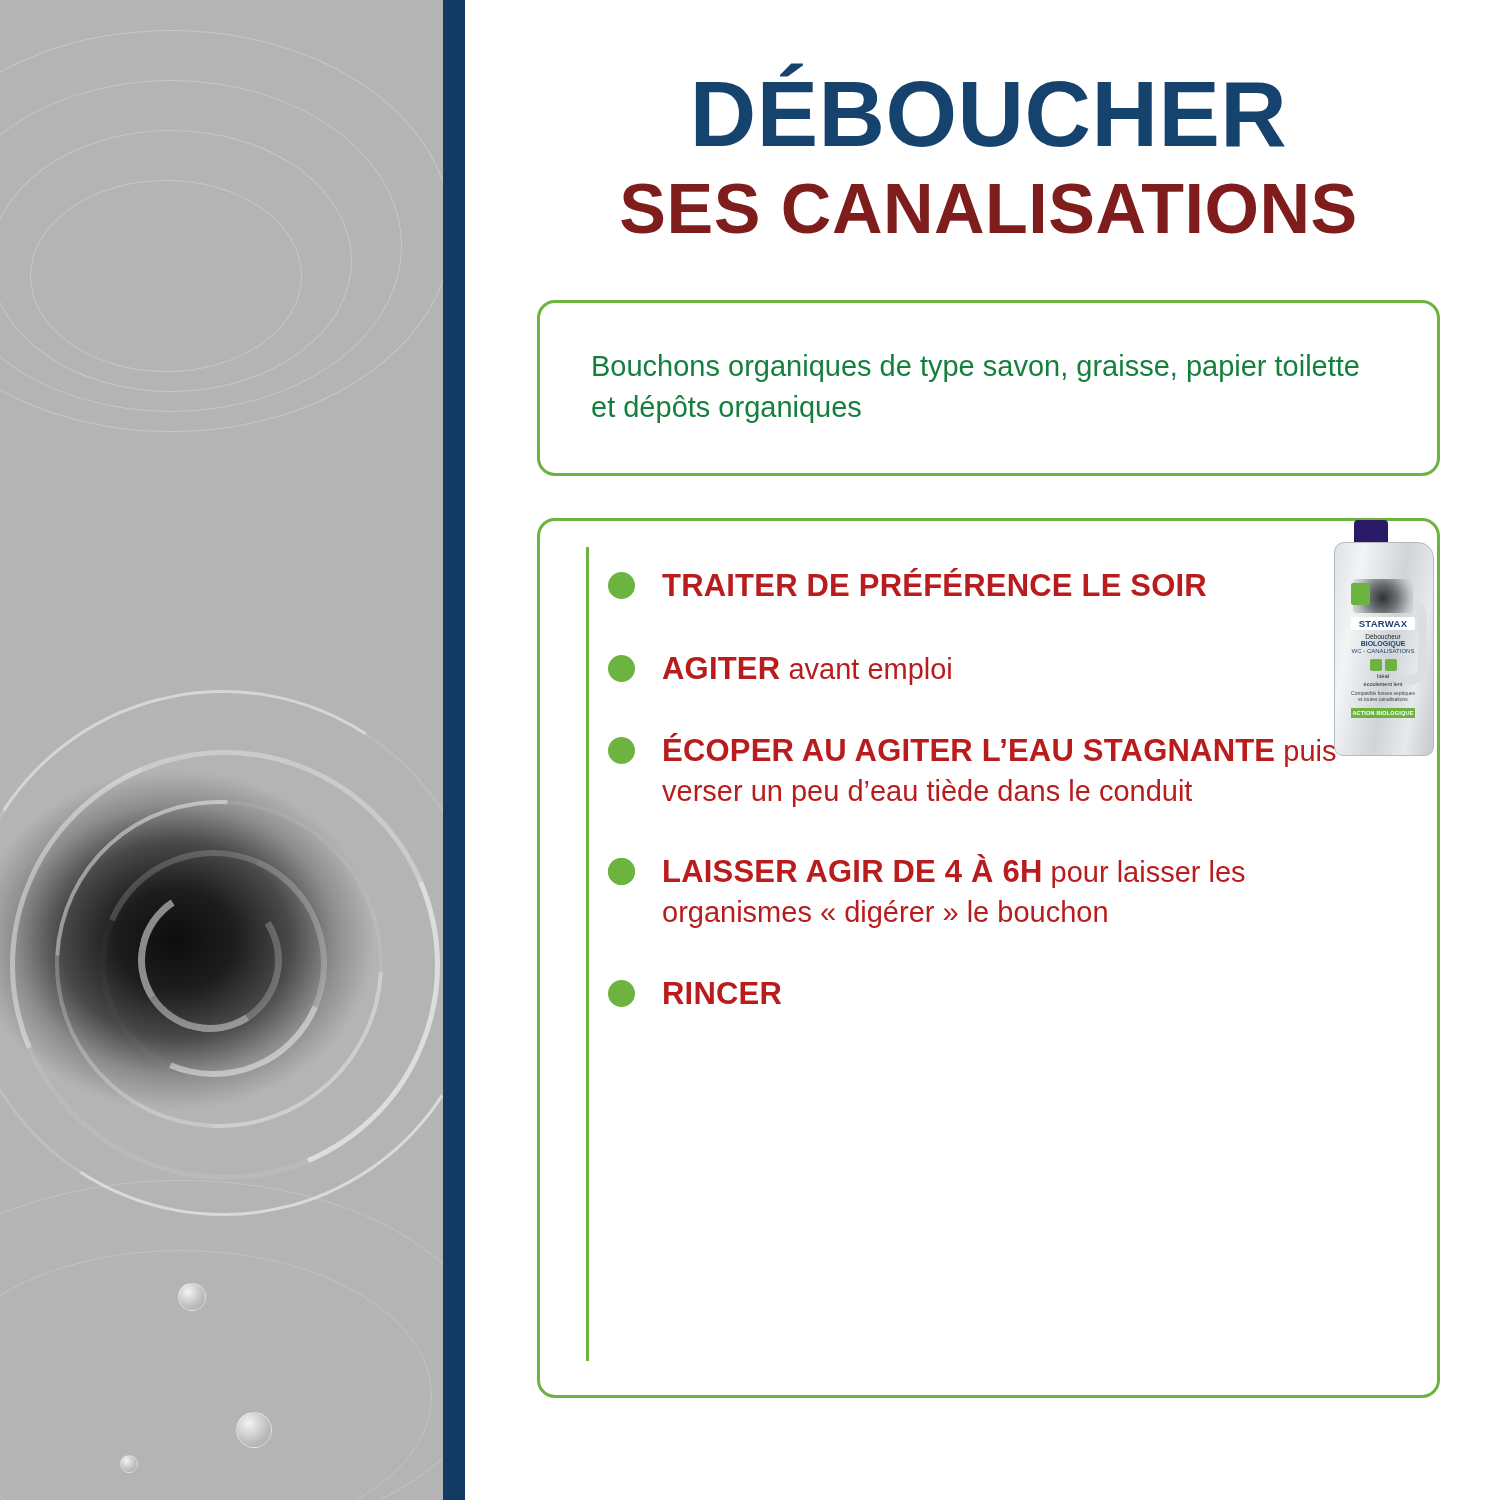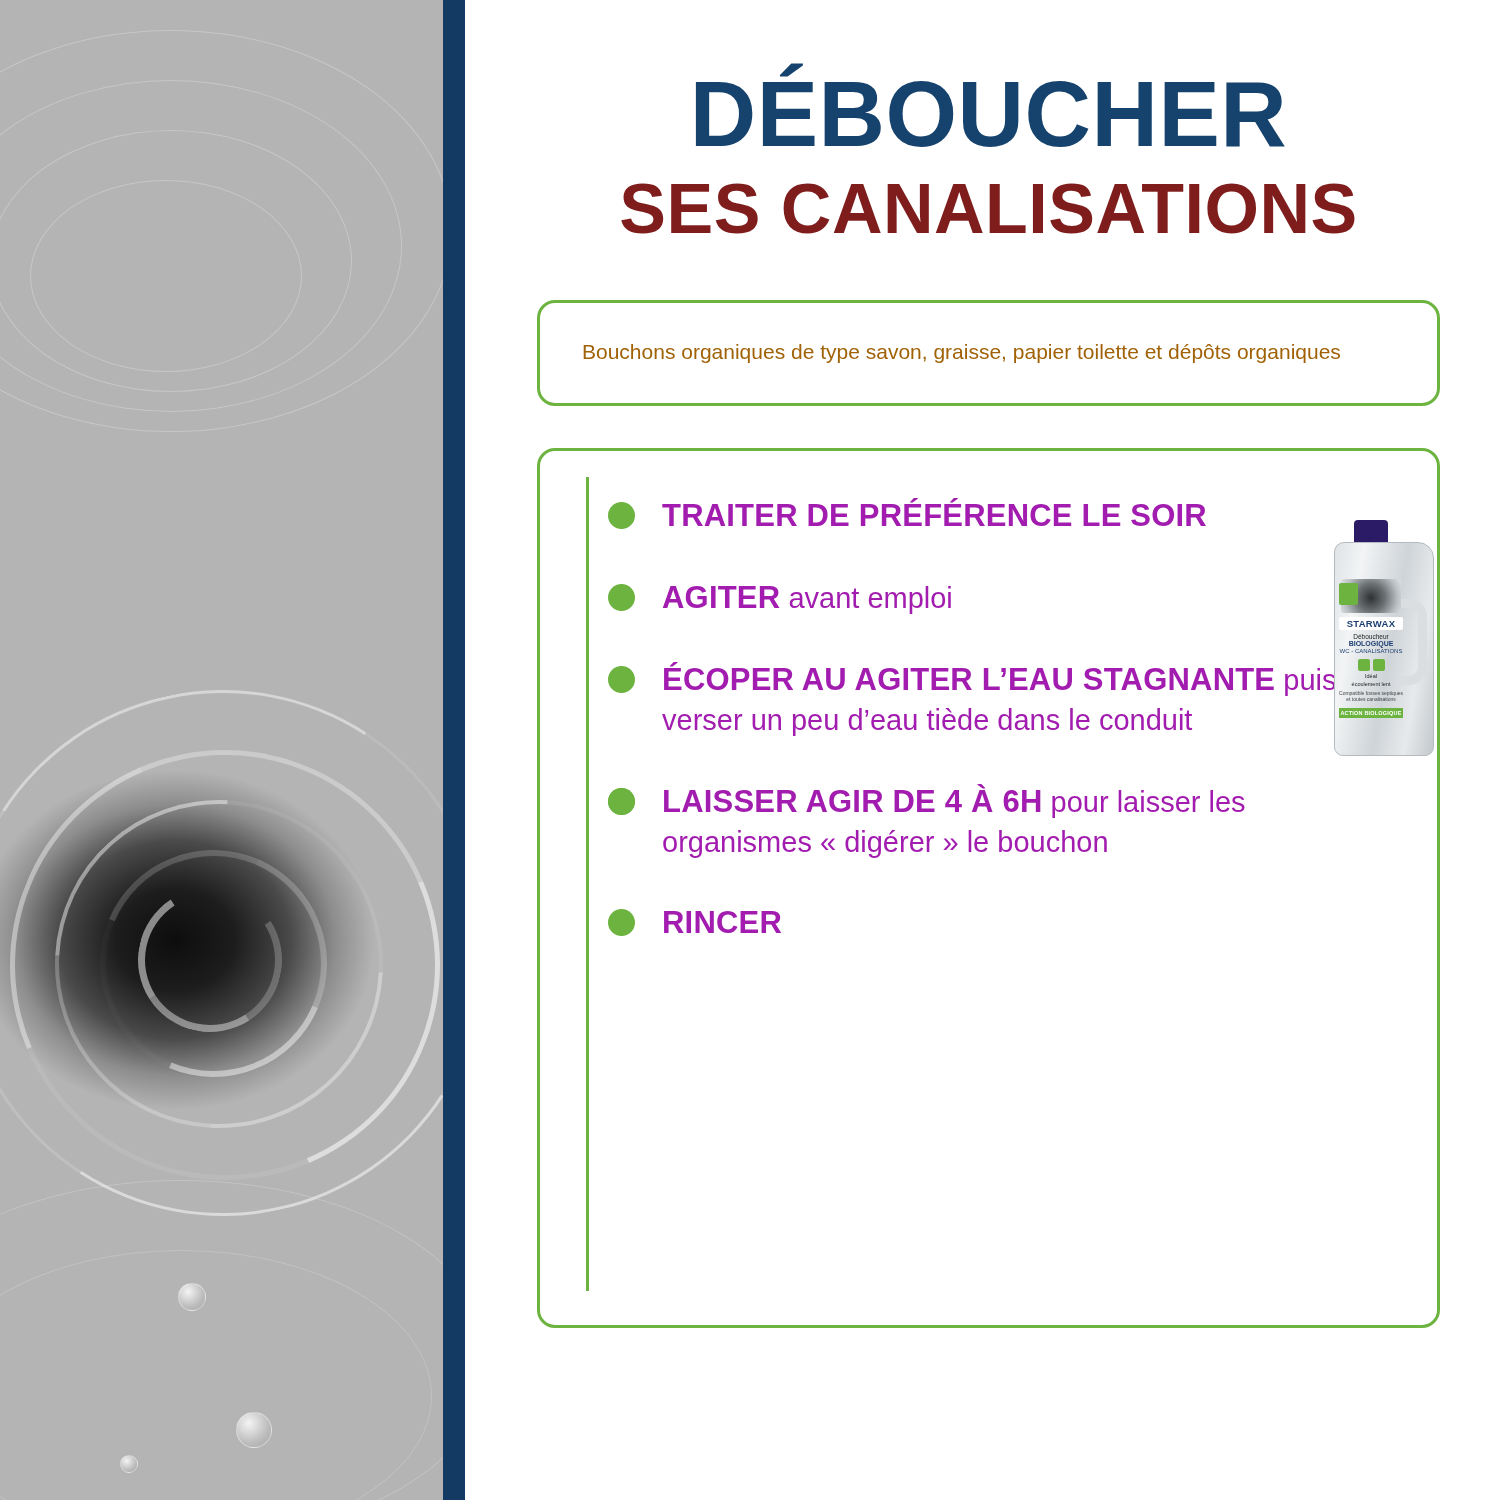--- a/index.html
+++ b/index.html
@@ -103,24 +103,24 @@
   }
 
   .callout {
     margin-top: 56px;
     border: 3px solid #6cb33f;
     border-radius: 18px;
     padding: 34px 40px 36px 42px;
     box-sizing: border-box;
   }
   .callout p {
-    margin: 0;
-    font-size: 21px;
+    margin: 9px;
+    font-size: 29px;
     line-height: 1.42;
-    color: #a16207;
+    color: #15803d;
   }
 
   .steps-box {
     position: relative;
     margin-top: 42px;
     border: 3px solid #6cb33f;
     border-radius: 18px;
     padding: 44px 34px 40px 34px;
     box-sizing: border-box;
     min-height: 880px;
@@ -150,21 +150,21 @@
     left: 34px;
     top: 7px;
     width: 27px;
     height: 27px;
     border-radius: 50%;
     background: #6cb33f;
   }
   .step-text {
     font-size: 29px;
     line-height: 1.36;
-    color: #a21caf;
+    color: #b91c1c;
   }
   .step-text .strong {
     font-weight: 700;
     font-size: 31px;
     letter-spacing: 0.2px;
   }
 
   
   .bottle-wrap {
     position: absolute;
@@ -193,21 +193,21 @@
     position: absolute;
     right: 6px; top: 56px;
     width: 34px; height: 86px;
     border: 9px solid #dadee1;
     border-left-color: transparent;
     border-radius: 0 18px 18px 0;
     box-sizing: border-box;
   }
   .bottle-label {
     position: absolute;
-    left: 4px; top: 36px;
+    left: 16px; top: 36px;
     width: 64px;
     box-sizing: border-box;
     text-align: center;
   }
   .bl-photo {
     width: 60px; height: 34px;
     margin: 0 auto 4px auto;
     background:
       radial-gradient(circle at 50% 55%, #2f3234 0%, #6c7174 40%, #b9bfc2 75%, #dfe3e5 100%);
     border-radius: 3px;

